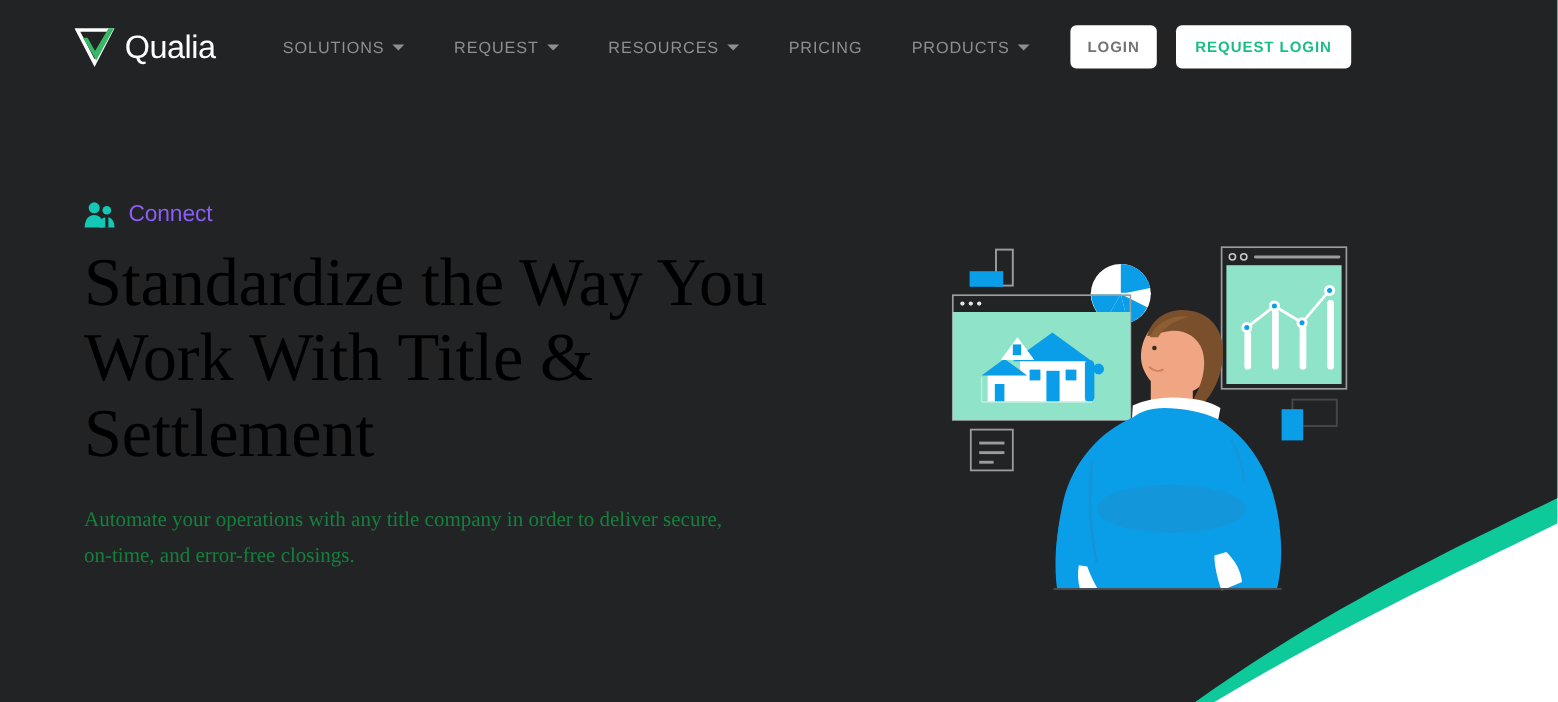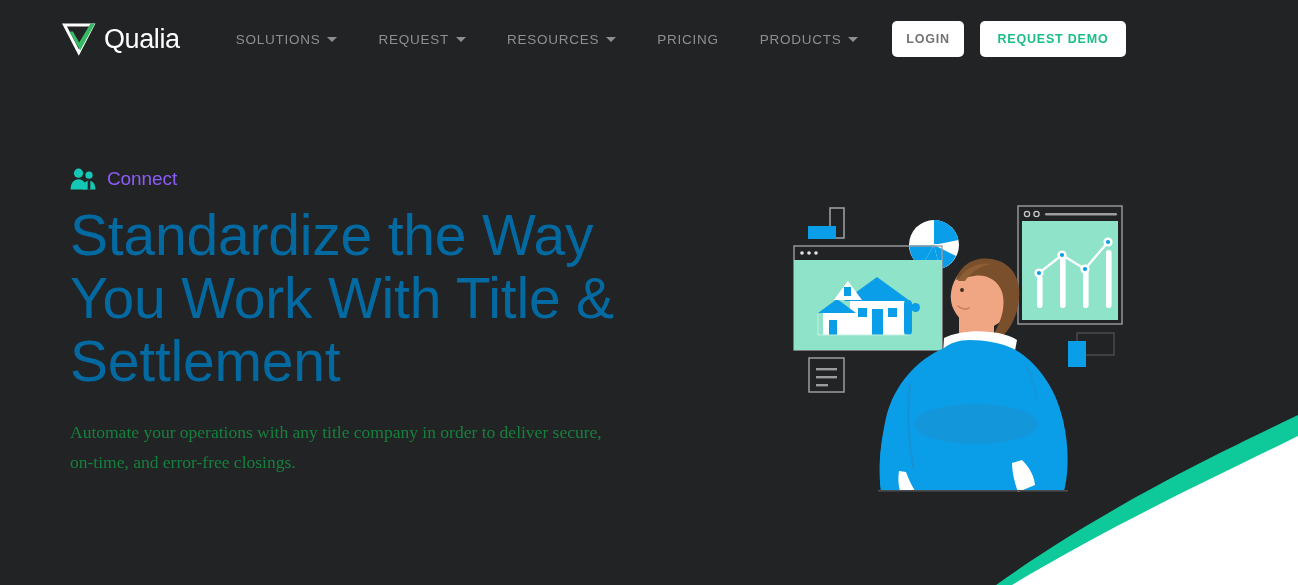--- a/index.html
+++ b/index.html
@@ -64,22 +64,22 @@
   #hero-copy {
     position:absolute; left:70px; top:168px; width:620px; z-index:15;
   }
   #eyebrow { display:flex; align-items:center; gap:11px; margin-bottom:14px; }
   #eyebrow-icon { width:26px; height:22px; display:block; flex:0 0 auto; }
   #eyebrow-label {
     color:#8b5cf6; font-size:19px; letter-spacing:-0.1px;
     font-family:Liberation Sans, sans-serif;
   }
   #hero-title {
-    color:#0369a1;
-    font-family:Liberation Sans, sans-serif;
+    color:#000000;
+    font-family:Liberation Serif, serif;
     font-size:57px; line-height:63px; font-weight:normal;
     letter-spacing:-0.2px; margin-bottom:24px;
   }
   #hero-subtitle {
     color:#15803d; font-size:17.5px; line-height:30px;
     max-width:545px;
     font-family:Liberation Serif, serif;
   }
 
   
@@ -129,21 +129,21 @@
       <span>PRICING</span>
     </div>
     <div class="nav-item">
       <span>PRODUCTS</span>
       <i class="nav-caret"></i>
     </div>
   </nav>
 
   <div id="header-actions">
     <button id="login-button" class="hdr-btn">LOGIN</button>
-    <button id="request-demo-button" class="hdr-btn">REQUEST DEMO</button>
+    <button id="request-demo-button" class="hdr-btn">REQUEST LOGIN</button>
   </div>
 </header>
 
 <div id="hero-copy">
 
   <div id="eyebrow">
     <svg id="eyebrow-icon" viewBox="0 0 26 22">
       <circle cx="8.5" cy="5.2" r="4.6" fill="#14c8b5"></circle>
       <path d="M0.6 21.5 C0.6 14.6 4.2 11.2 8.5 11.2 C12.8 11.2 16.4 14.6 16.4 21.5 Z" fill="#14c8b5"></path>
       <circle cx="19" cy="7.2" r="3.6" fill="#14c8b5"></circle>

